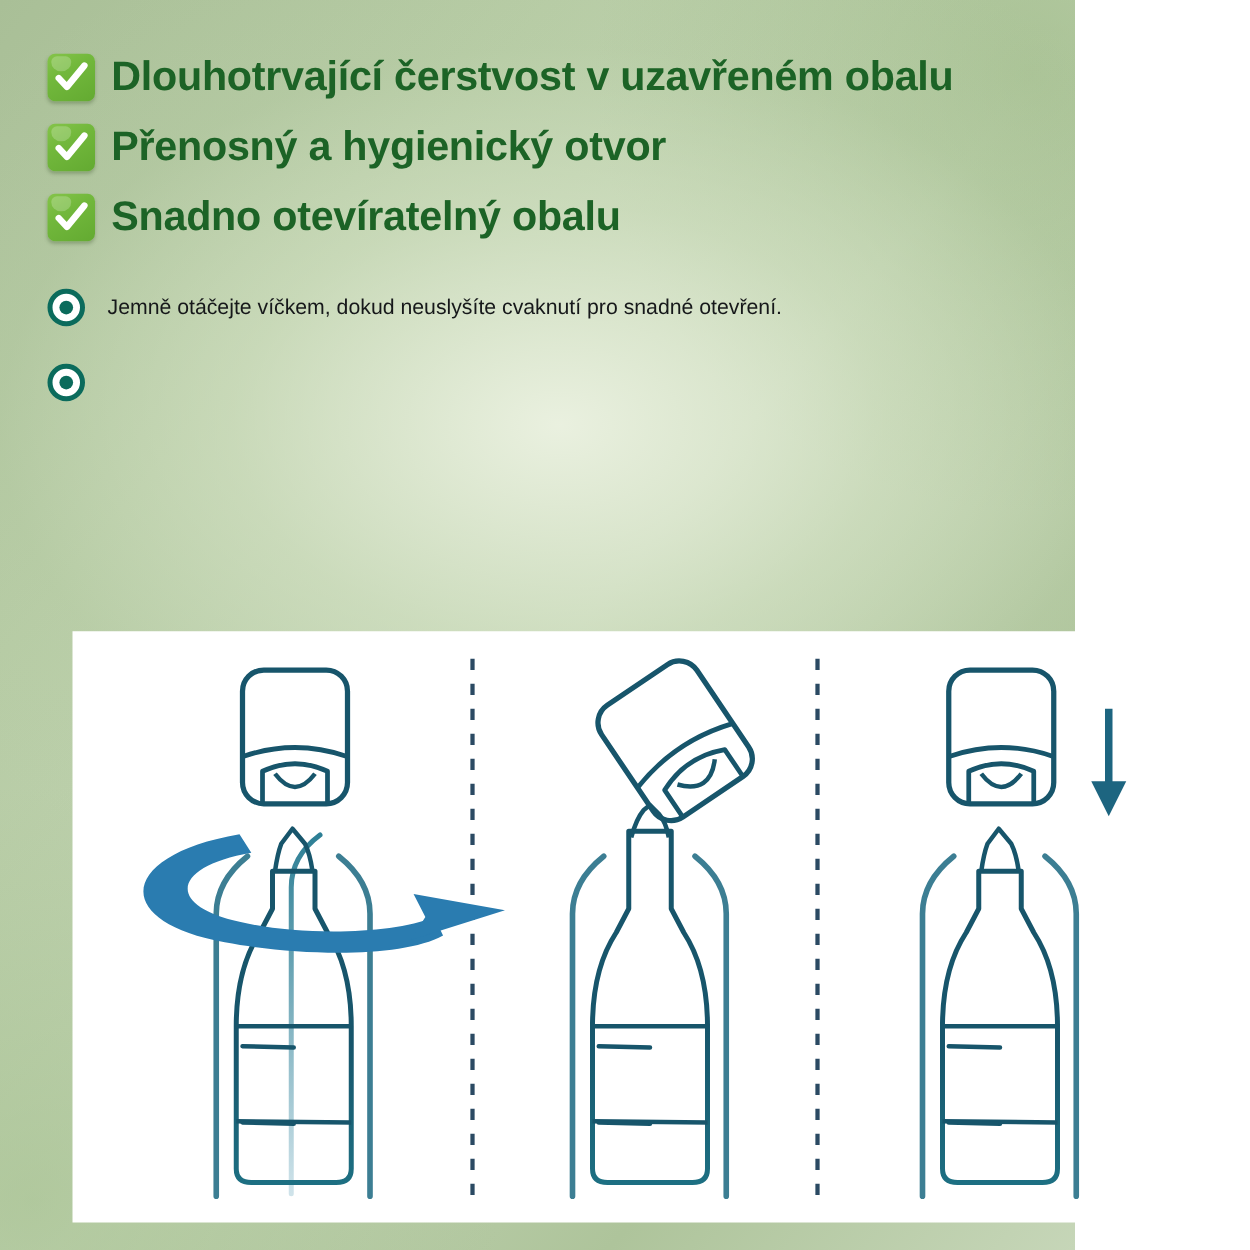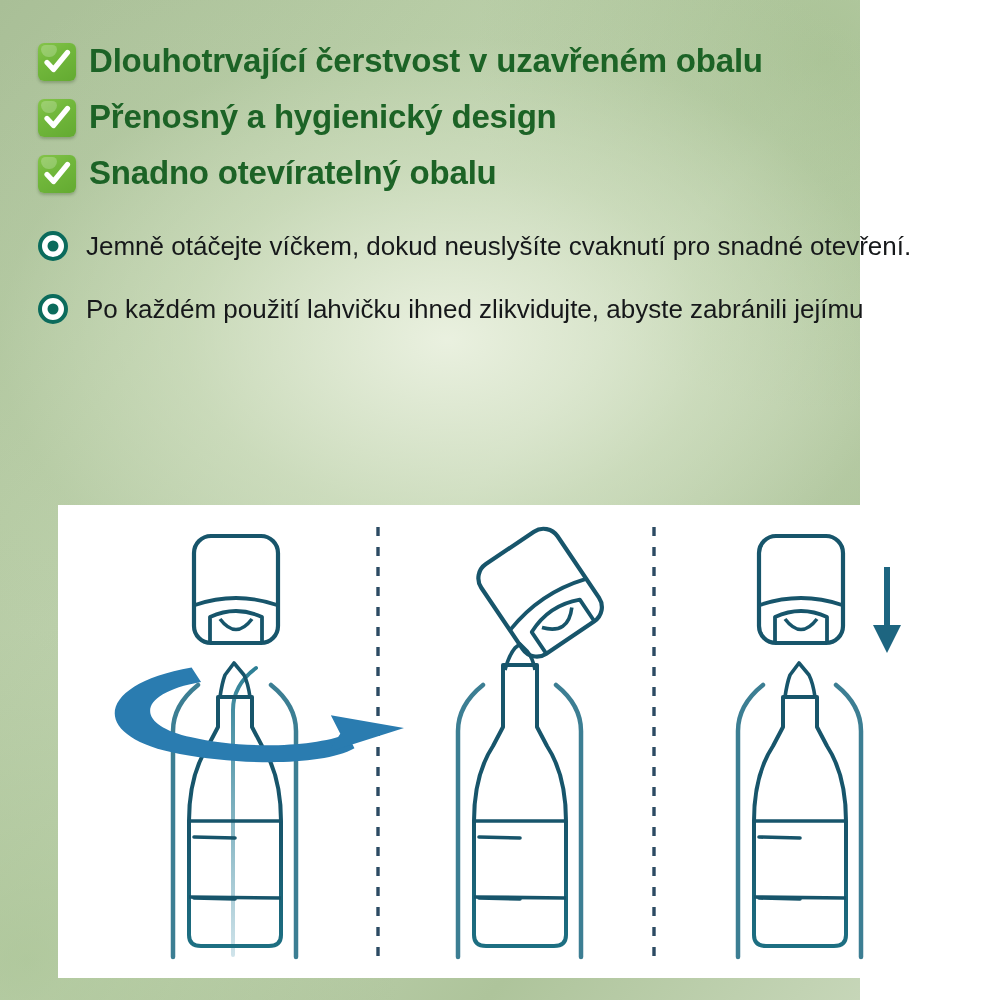--- a/index.html
+++ b/index.html
@@ -104,21 +104,21 @@
     position: absolute;
     left: 50%;
     top: 50%;
     transform: translate(-50%, -50%);
     width: 11px;
     height: 11px;
     border-radius: 50%;
     background: #0b6b5c;
   }
   .inst-text {
-    font-size: 26px;
+    font-size: 17px;
     color: #16181a;
     line-height: 36px;
     white-space: nowrap;
   }
   .inst-text.wrap {
     white-space: normal;
     width: 880px;
   }
   .inst-text .line2 {
     display: block;
@@ -154,21 +154,21 @@
       </span>
       <span class="headline-text">Dlouhotrvající čerstvost v uzavřeném obalu</span>
     </div>
 
     <div class="headline-row">
       <span class="check-box">
         <svg viewBox="0 0 30 30" aria-hidden="true">
           <path d="M5 15.5 L11.5 22.5 L25.5 5.5" fill="none" stroke="#ffffff" stroke-width="5.2" stroke-linecap="round" stroke-linejoin="round"></path>
         </svg>
       </span>
-      <span class="headline-text">Přenosný a hygienický design</span>
+      <span class="headline-text">Přenosný a hygienický otvor</span>
     </div>
 
     <div class="headline-row">
       <span class="check-box">
         <svg viewBox="0 0 30 30" aria-hidden="true">
           <path d="M5 15.5 L11.5 22.5 L25.5 5.5" fill="none" stroke="#ffffff" stroke-width="5.2" stroke-linecap="round" stroke-linejoin="round"></path>
         </svg>
       </span>
       <span class="headline-text">Snadno otevíratelný obalu</span>
     </div>
@@ -178,21 +178,21 @@
   <div class="instructions">
 
     <div class="inst-row">
       <span class="bullet"></span>
       <span class="inst-text">Jemně otáčejte víčkem, dokud neuslyšíte cvaknutí pro snadné otevření.</span>
     </div>
 
 
     <div class="inst-row two-line">
       <span class="bullet"></span>
-      <span class="inst-text wrap"><span>Po každém použití lahvičku ihned zlikvidujte, abyste zabránili jejímu</span></span>
+      <span class="inst-text wrap"></span>
     </div>
 
   </div>
 
   <div class="panel">
     <svg viewBox="0 0 910 473" xmlns="http://www.w3.org/2000/svg" aria-hidden="true">
       <defs>
         <linearGradient id="lineGrad" x1="0" y1="0" x2="0" y2="1">
           <stop offset="0%" stop-color="#17556b"></stop>
           <stop offset="55%" stop-color="#17556b"></stop>

